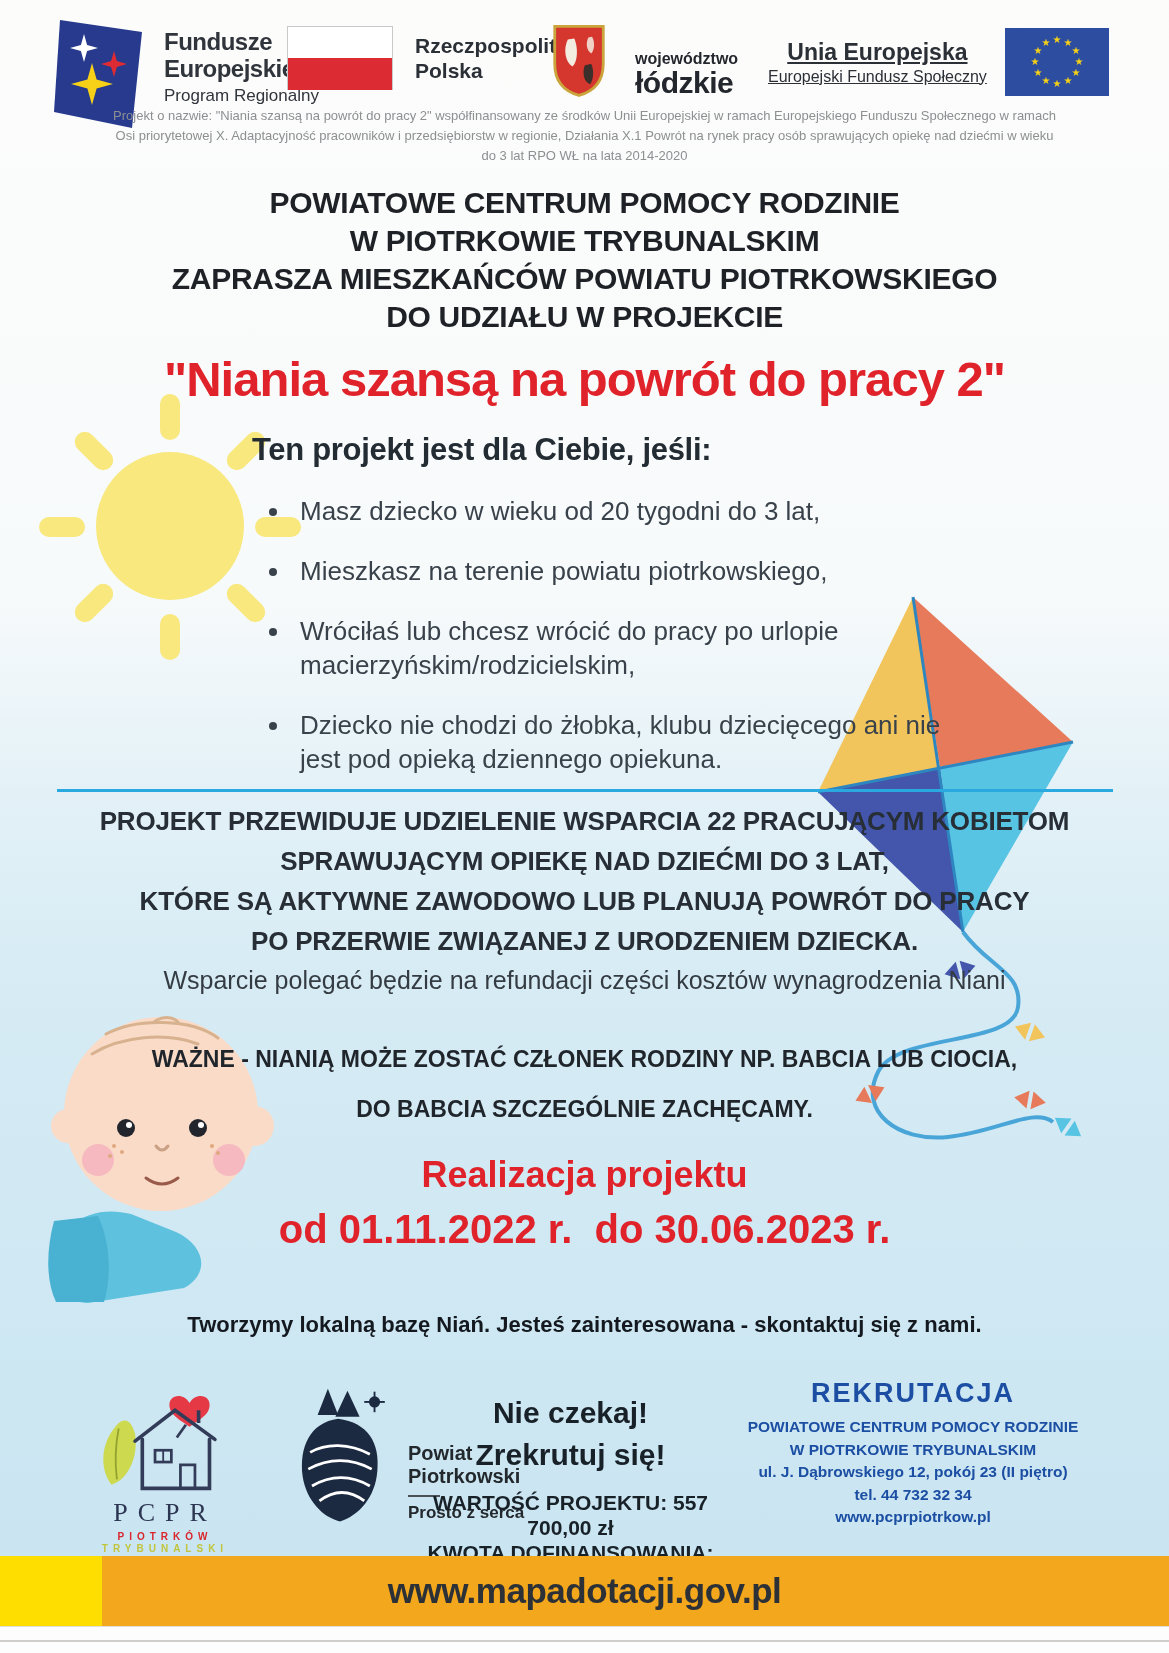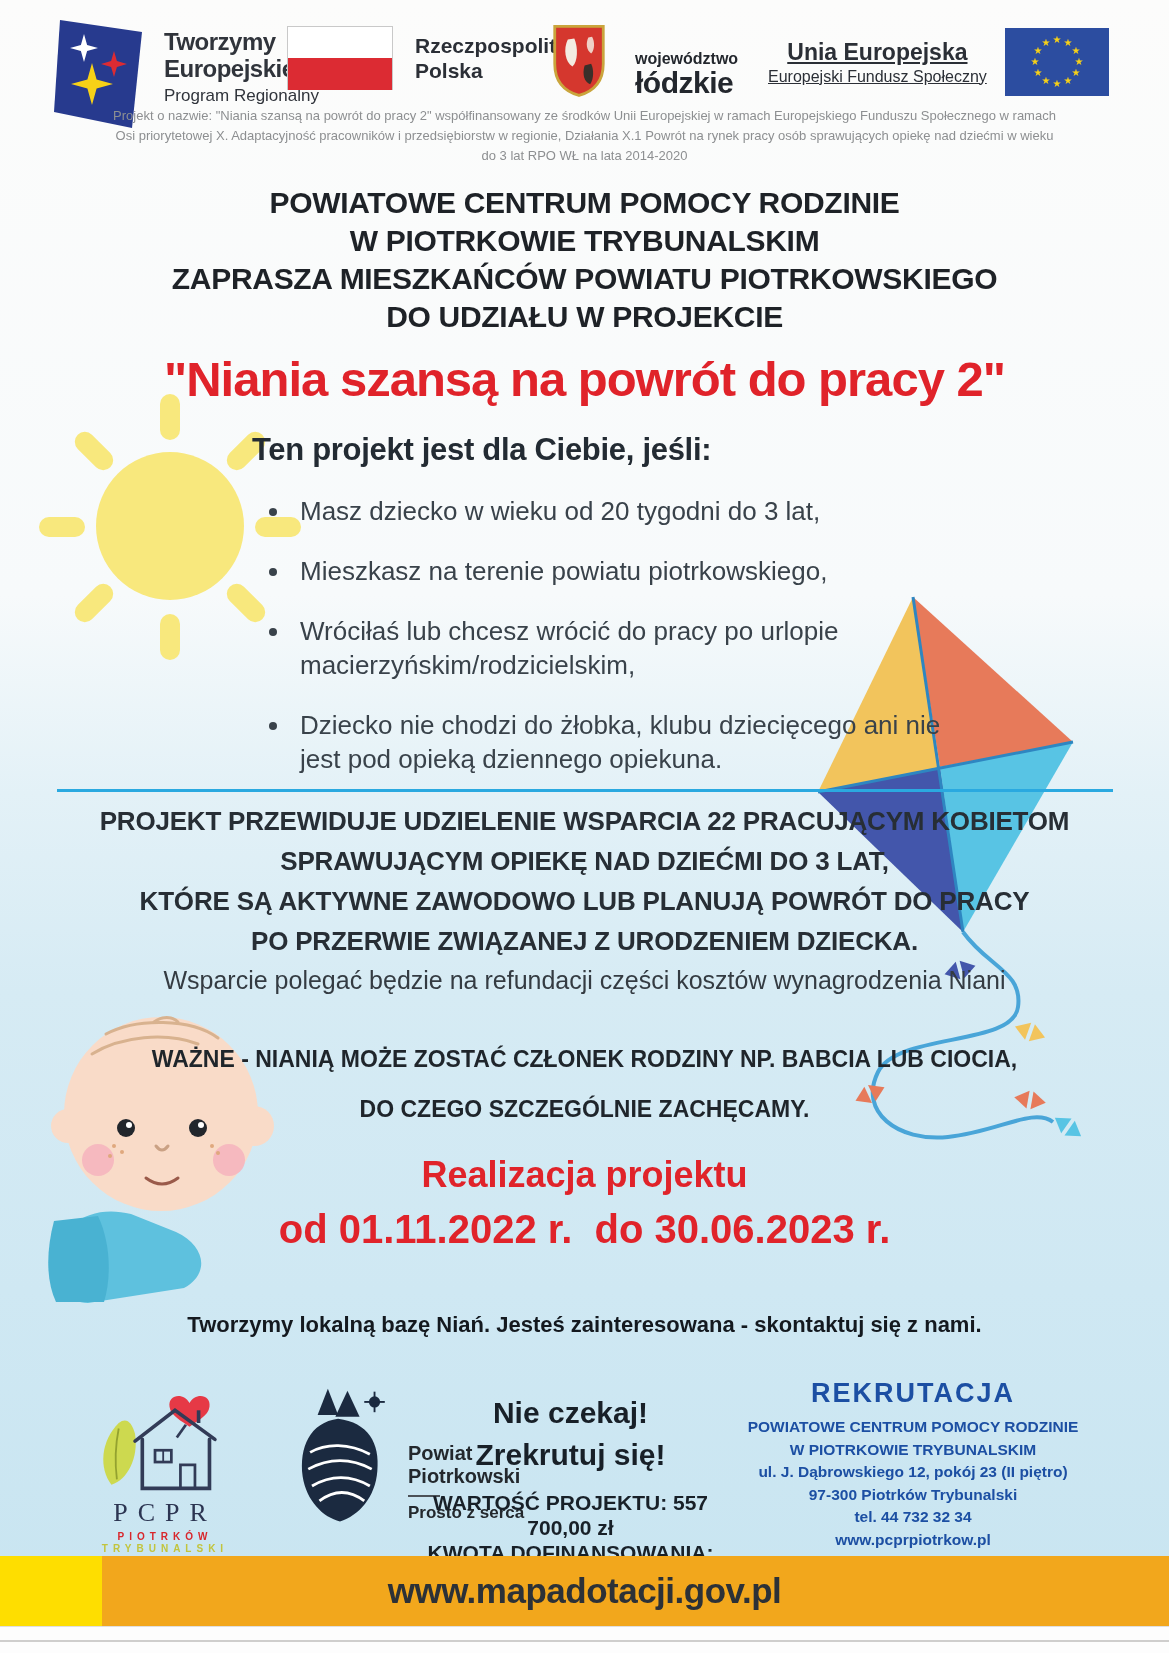--- a/index.html
+++ b/index.html
@@ -114,21 +114,21 @@
   <div class="logo-row">
 
     <div class="logo-fe">
       <svg width="96" height="116" viewBox="0 0 96 116">
         <polygon points="6,4 88,16 78,112 0,96" fill="#273a8e"></polygon>
         <polygon points="30,18 33.1,28.9 44,32 33.1,35.1 30,46 26.9,35.1 16,32 26.9,28.9" fill="#ffffff"></polygon>
         <polygon points="38,47 42.6,63.4 59,68 42.6,72.6 38,89 33.4,72.6 17,68 33.4,63.4" fill="#f7d117"></polygon>
         <polygon points="60,35 62.9,45.1 73,48 62.9,50.9 60,61 57.1,50.9 47,48 57.1,45.1" fill="#dc2b33"></polygon>
       </svg>
       <div class="fe-text">
-        <div class="l1">Tworzymy</div>
+        <div class="l1">Fundusze</div>
         <div class="l1">Europejskie</div>
         <div class="l3">Program Regionalny</div>
       </div>
     </div>
 
     <div class="logo-pl">
       <div class="flag-pl">
           <div class="red"></div>
         </div>
       <div class="pl-text">
@@ -243,21 +243,21 @@
   <div class="support">
     <div>PROJEKT PRZEWIDUJE UDZIELENIE WSPARCIA 22 PRACUJĄCYM KOBIETOM</div>
     <div>SPRAWUJĄCYM OPIEKĘ NAD DZIEĆMI DO 3 LAT,</div>
     <div>KTÓRE SĄ AKTYWNE ZAWODOWO LUB PLANUJĄ POWRÓT DO PRACY</div>
     <div>PO PRZERWIE ZWIĄZANEJ Z URODZENIEM DZIECKA.</div>
   </div>
   <div class="support-note">Wsparcie polegać będzie na refundacji części kosztów wynagrodzenia Niani</div>
 
   <div class="important">
     <div>WAŻNE - NIANIĄ MOŻE ZOSTAĆ CZŁONEK RODZINY NP. BABCIA LUB CIOCIA,</div>
-    <div>DO CZEGO SZCZEGÓLNIE ZACHĘCAMY.</div>
+    <div>DO BABCIA SZCZEGÓLNIE ZACHĘCAMY.</div>
   </div>
 
   <svg class="baby" width="260" height="300" viewBox="0 0 260 300">
     <path d="M30,255 C33,218 65,198 105,208 L150,226 C180,240 184,268 158,282 L62,297 C40,297 28,276 30,255 Z" fill="#5ec1de"></path>
     <path d="M28,215 C20,245 20,275 30,296 L78,296 C86,270 84,235 72,210 Z" fill="#49b2d2"></path>
     <circle cx="42" cy="120" r="17" fill="#f9dbc8"></circle>
     <circle cx="228" cy="120" r="20" fill="#f9dbc8"></circle>
     <circle cx="135" cy="108" r="97" fill="#f9dbc8"></circle>
     <path d="M80,28 C110,12 165,12 192,32" fill="none" stroke="#d8b28f" stroke-width="3" stroke-linecap="round"></path>
     <path d="M66,48 C95,30 140,26 172,38" fill="none" stroke="#d8b28f" stroke-width="3" stroke-linecap="round"></path>
@@ -337,21 +337,20 @@
       <div>KWOTA DOFINANSOWANIA: 474 045,00 zł</div>
     </div>
   </div>
 
   <div class="recruit">
     <div class="head">REKRUTACJA</div>
     <div class="lines">
       <div>POWIATOWE CENTRUM POMOCY RODZINIE</div>
       <div>W PIOTRKOWIE TRYBUNALSKIM</div>
       <div>ul. J. Dąbrowskiego 12, pokój 23 (II piętro)</div>
-      <div>97-300 Piotrków Trybunalski</div>
       <div>tel. 44 732 32 34</div>
       <div>www.pcprpiotrkow.pl</div>
     </div>
   </div>
 
   <div class="bar">
     <div class="strip"></div>
     <div class="url">www.mapadotacji.gov.pl</div>
   </div>
   <div class="scan-bottom"></div>

